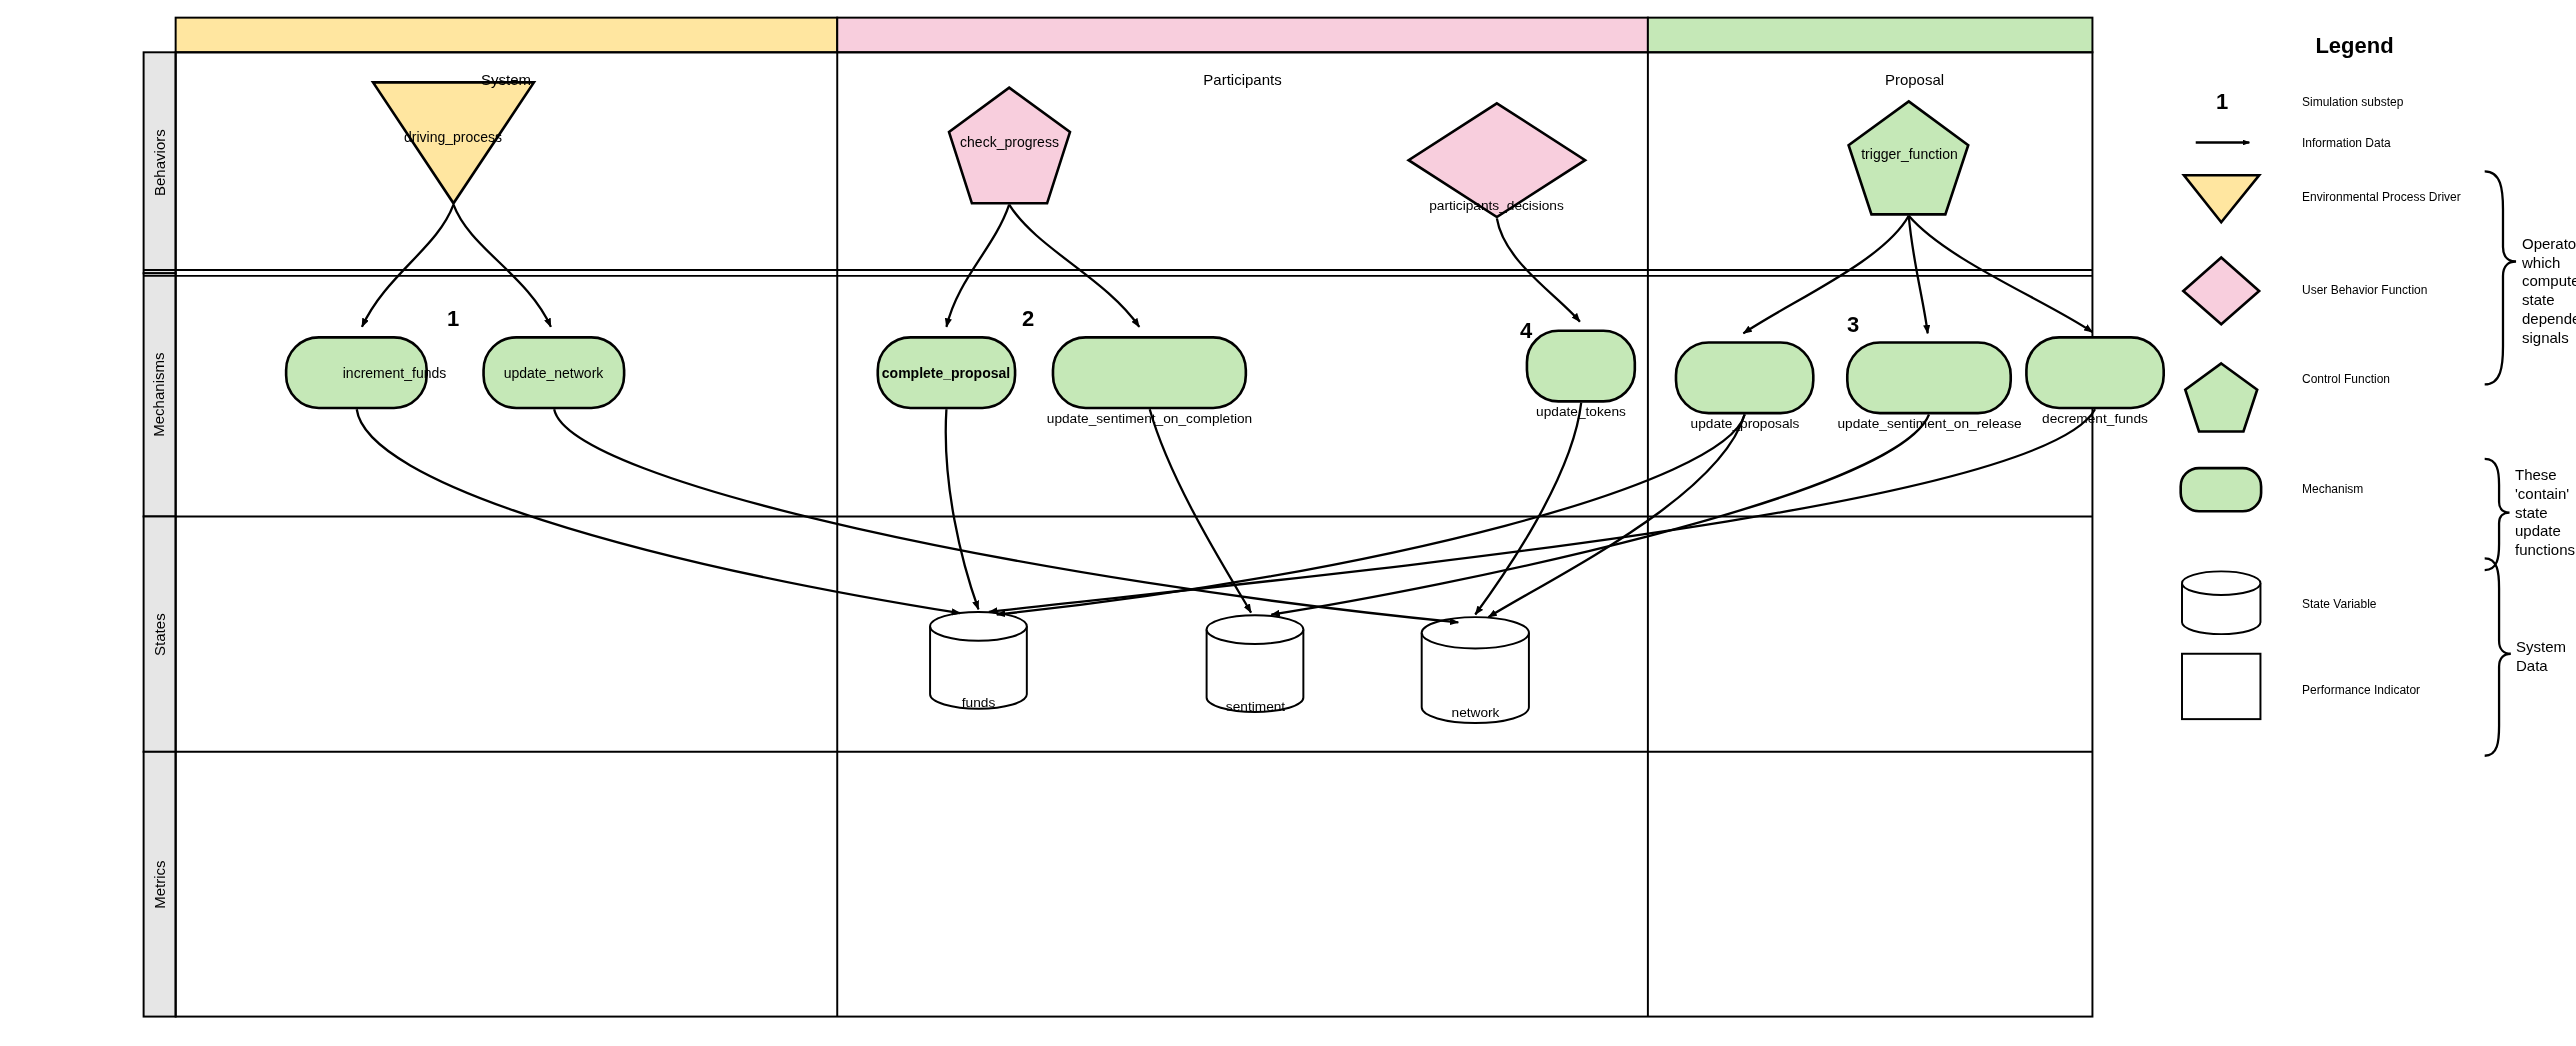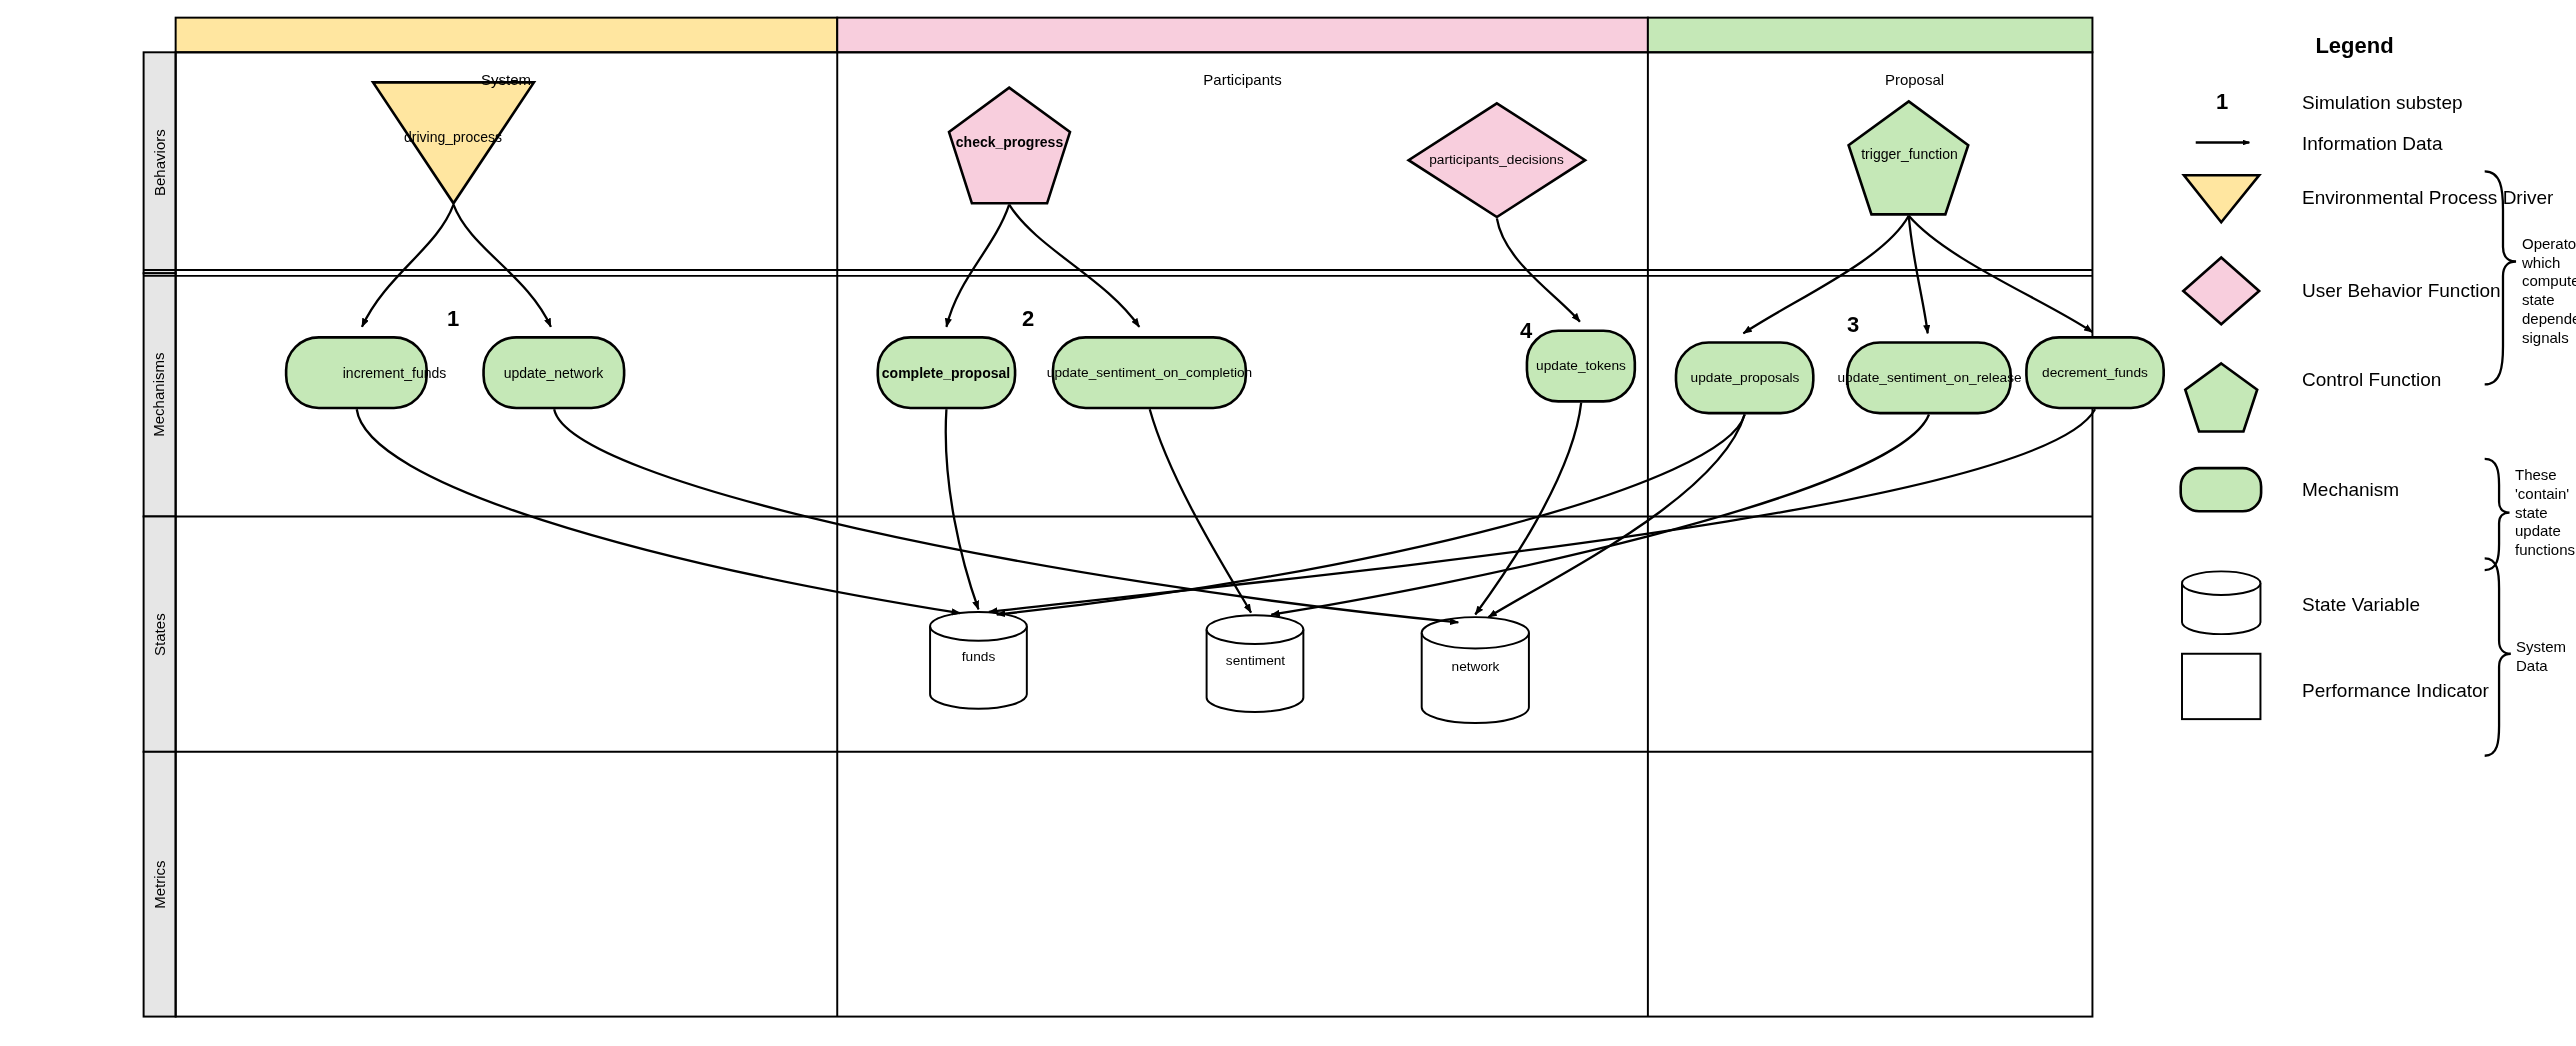--- a/index.html
+++ b/index.html
@@ -2,26 +2,26 @@
 <html style="font-size:10.5px"><head>
 <meta charset="utf-8">
 <style>
   html,body{margin:0;padding:0;background:#ffffff;}
   body{width:2576px;height:1046px;font-family:"Liberation Sans",sans-serif;position:relative;overflow:hidden;}
   #root{position:absolute;left:0;top:0;width:2576px;height:1046px;}
   svg#canvas{position:absolute;left:0;top:0;width:2576px;height:1046px;}
   .celltext{position:absolute;display:flex;align-items:center;justify-content:center;
             text-align:center;line-height:1.15;pointer-events:none;}
   .nodelabel{font-size:14px;color:#000;}
-  .nodelabel.small{font-size:13.7px;}
+  .nodelabel.small{font-size:13.7px;margin-top:46px;}
   .colheader{font-size:15px;color:#000;margin-top:44px;}
   .rowheader{font-size:15px;color:#000;transform:rotate(-90deg);white-space:nowrap;}
   .substep{font-size:22px;font-weight:bold;color:#000;}
   .legend-title{font-size:22px;font-weight:bold;color:#000;}
-  .legend-lbl{font-size:19px;color:#000;}
+  .legend-lbl{font-size:12px;color:#000;}
   .legend-num{font-size:22px;font-weight:bold;color:#000;}
   .brace-lbl{font-size:15px;color:#000;line-height:1.25;text-align:left;
              display:flex;align-items:center;justify-content:flex-start;}
 </style>
 </head>
 <body>
 
 <div id="root">
 
 <svg id="canvas" viewBox="0 0 3939 1600" xmlns="http://www.w3.org/2000/svg">
@@ -190,21 +190,21 @@
   <span class="rowheader">Mechanisms</span>
 </div>
 <div class="celltext" style="left:143px;top:517px;width:32px;height:235px;">
   <span class="rowheader">States</span>
 </div>
 <div class="celltext" style="left:143px;top:752px;width:32px;height:265px;">
   <span class="rowheader">Metrics</span>
 </div>
 
 <div class="celltext nodelabel" style="left:376px;top:126px;width:154px;height:22px;">driving_process</div>
-<div class="celltext nodelabel" style="left:944px;top:131px;width:131px;height:22px;font-weight:bold;">check_progress</div>
+<div class="celltext nodelabel" style="left:944px;top:131px;width:131px;height:22px;">check_progress</div>
 <div class="celltext nodelabel small" style="left:1405px;top:149px;width:183px;height:22px;">participants_decisions</div>
 <div class="celltext nodelabel" style="left:1846px;top:143px;width:127px;height:22px;">trigger_function</div>
 
 <div class="celltext nodelabel" style="left:286px;top:362px;width:141px;height:22px;padding-left:38px;">increment_funds</div>
 <div class="celltext nodelabel" style="left:483px;top:362px;width:141px;height:22px;">update_network</div>
 <div class="celltext nodelabel" style="left:874px;top:362px;width:144px;height:22px;font-weight:bold;">complete_proposal</div>
 <div class="celltext nodelabel small" style="left:1050px;top:362px;width:199px;height:22px;">update_sentiment_on_completion</div>
 <div class="celltext nodelabel small" style="left:1517px;top:355px;width:128px;height:22px;">update_tokens</div>
 <div class="celltext nodelabel small" style="left:1673px;top:367px;width:144px;height:22px;">update_proposals</div>
 <div class="celltext nodelabel small" style="left:1843px;top:367px;width:173px;height:22px;">update_sentiment_on_release</div>

